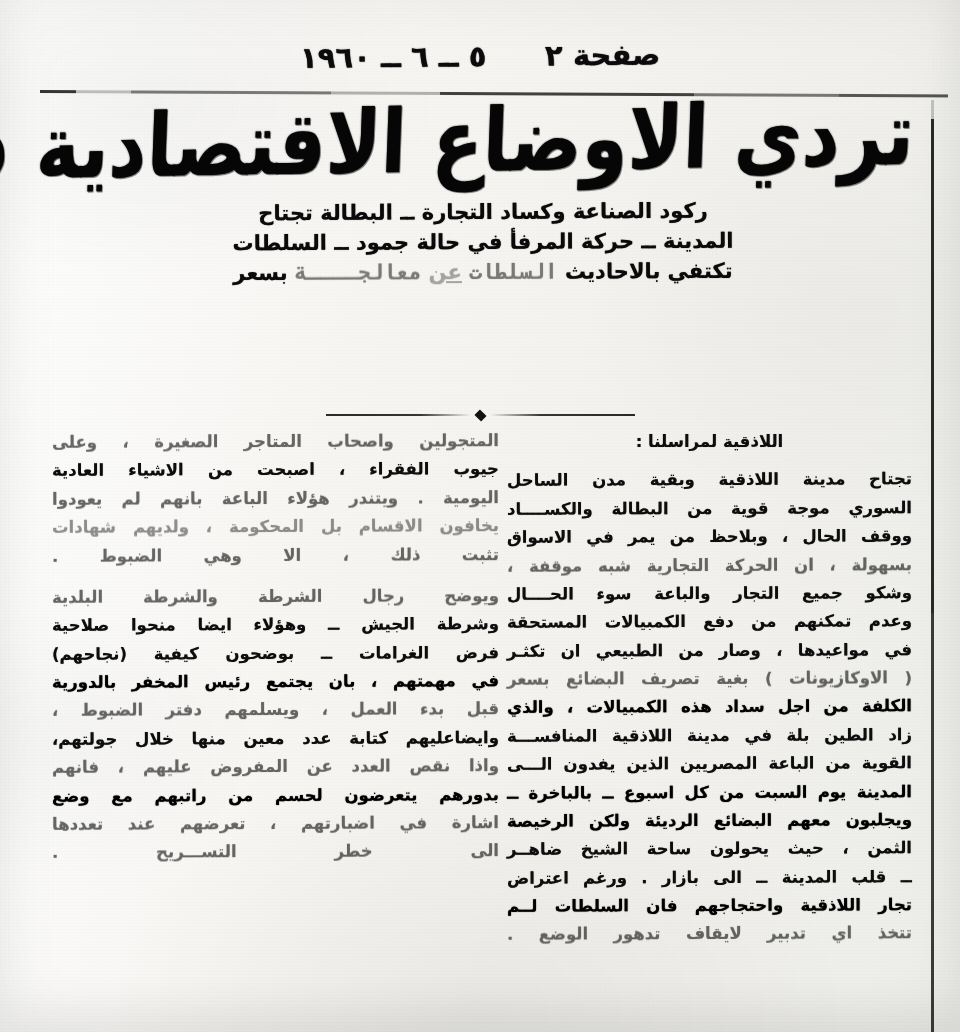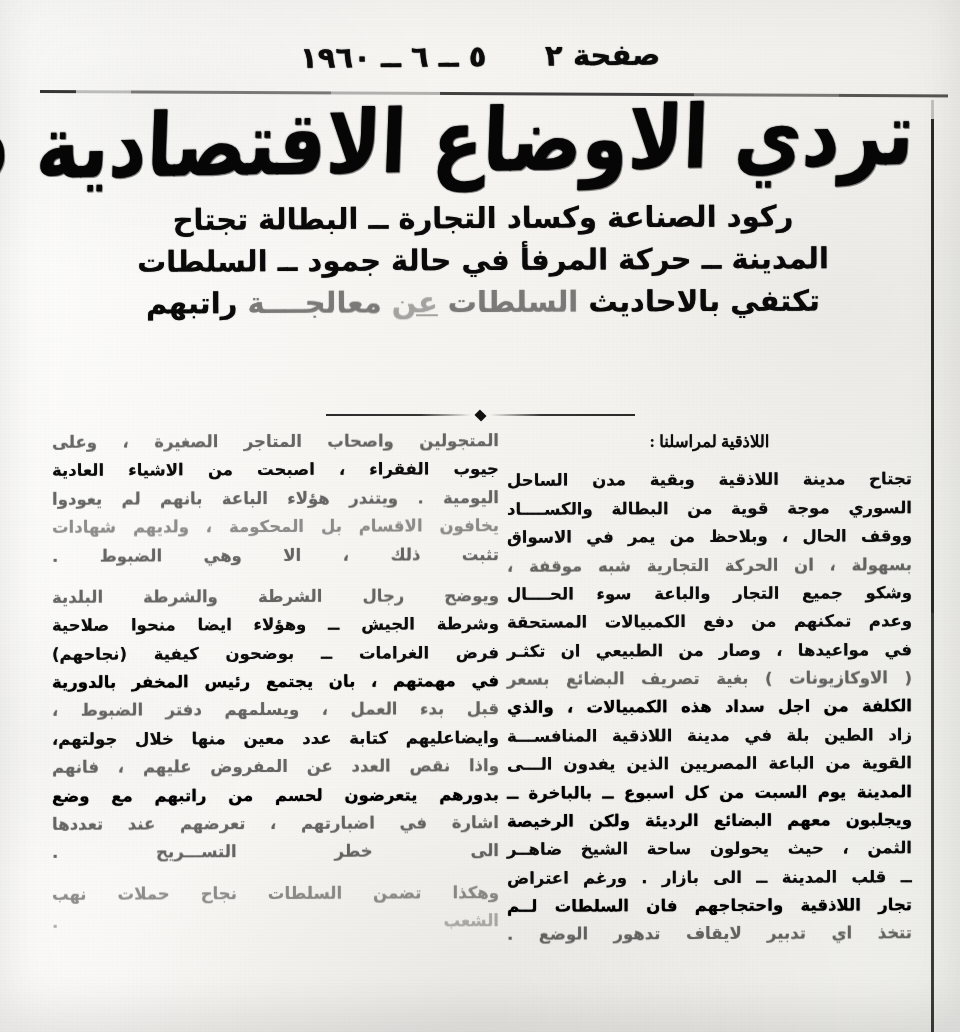--- a/index.html
+++ b/index.html
@@ -83,29 +83,29 @@
     color:#060606;text-align:center;letter-spacing:-1px;
     font-family:"DejaVu Sans","Liberation Sans",sans-serif;
     transform:rotate(-.9deg) skewX(-3deg) scaleY(1.18);
     transform-origin:center;
     text-shadow:0 0 1.5px rgba(0,0,0,.85), 1px 1px 0 rgba(0,0,0,.4);
     white-space:nowrap;
   }
   .subhead{
     margin-top:20px;
     text-align:center;color:#0a0a0a;font-weight:700;
-    font-size:29px;line-height:1.45;letter-spacing:.5px;
+    font-size:21px;line-height:1.45;letter-spacing:.5px;
     font-family:"DejaVu Sans","Liberation Sans",sans-serif;
     text-shadow:0 0 1px rgba(0,0,0,.7);
   }
   .subhead .ln{display:block;white-space:nowrap;}
   .subhead .ln.l1{transform:rotate(-.35deg);}
   .subhead .ln.l2{transform:rotate(-.3deg);}
   .subhead .ln.l3{transform:rotate(-.25deg);}
-  .fade-soft{opacity:.52;filter:blur(.35px);}
+  .fade-soft{opacity:.52;filter:blur(.35px);font-family:Liberation Mono, monospace;}
   .fade-softer{opacity:.34;filter:blur(.6px);text-decoration:underline;}
 
   
   .ornament{
     position:absolute;top:408px;left:0;right:0;height:14px;
     display:flex;align-items:center;justify-content:center;
   }
   .orn-line{
     width:145px;height:2px;
     background:linear-gradient(90deg,rgba(0,0,0,0),rgba(20,20,20,.85) 35%,rgba(20,20,20,.9));
@@ -128,21 +128,21 @@
     color:#0d0d0d;font-weight:600;
     text-align:justify;text-align-last:justify;
     font-family:"DejaVu Sans","Liberation Sans",sans-serif;
     text-shadow:0 0 .8px rgba(0,0,0,.55);
   }
   .col.right{padding-left:26px;padding-right:4px;}
   .col.left{padding-right:22px;padding-left:0;margin-right:-6px;}
   .col p{margin:0 0 13px 0;}
   .byline{
     font-weight:700;text-align:right;text-align-last:center;
-    margin-bottom:10px !important;letter-spacing:.4px;font-family:Liberation Serif, serif;
+    margin-bottom:10px !important;letter-spacing:.4px;
   }
   .col .ln{display:block;white-space:nowrap;}
   
   .col.left .ln{margin-right:-34px;}
   .b{font-weight:800;color:#000;text-shadow:0 0 1.1px rgba(0,0,0,.8);}
   .f1{opacity:.62;filter:blur(.3px);}
   .f2{opacity:.45;filter:blur(.5px);}
   .f3{opacity:.3;filter:blur(.7px);}
   .tilt{display:block;transform:rotate(-.22deg);}
 </style>
@@ -163,21 +163,21 @@
 
   <div class="headline-zone">
     <h1 class="headline">تردي الاوضاع الاقتصادية في اللاذقية</h1>
     <div class="subhead">
       <span class="ln l1">ركود الصناعة وكساد التجارة ــ البطالة تجتاح</span>
       <span class="ln l2">المدينة ــ حركة المرفأ في حالة جمود ــ السلطات</span>
       <span class="ln l3"><span>تكتفي بالاحاديث</span>
         <span class="fade-soft">السلطات</span>
         <span class="fade-softer">عن</span>
         <span class="fade-soft">معالجــــة</span>
-        <span>راتبهم</span></span>
+        <span>بسعر</span></span>
     </div>
   </div>
 
   <div class="ornament">
     <div class="orn-line"></div>
     <div class="orn-dia"></div>
     <div class="orn-line rev"></div>
   </div>
 
   <div class="columns">
@@ -218,22 +218,18 @@
         <span class="ln tilt">وشرطة الجيش ــ وهؤلاء ايضا منحوا صلاحية</span>
         <span class="ln tilt">فرض الغرامات ــ بوضحون كيفية (نجاحهم)</span>
         <span class="ln tilt b">في مهمتهم ، بان يجتمع رئيس المخفر بالدورية</span>
         <span class="ln tilt f1">قبل بدء العمل ، ويسلمهم دفتر الضبوط ،</span>
         <span class="ln tilt">وايضاعليهم كتابة عدد معين منها خلال جولتهم،</span>
         <span class="ln tilt f1">واذا نقص العدد عن المفروض عليهم ، فانهم</span>
         <span class="ln tilt b">بدورهم يتعرضون لحسم من راتبهم مع وضع</span>
         <span class="ln tilt f1">اشارة في اضبارتهم ، تعرضهم عند تعددها</span>
         <span class="ln tilt f1">الى خطر التســـريح .</span>
       </p>
-      <p>
-        <span class="ln tilt f2">وهكذا تضمن السلطات نجاح حملات نهب</span>
-        <span class="ln tilt f3">الشعب .</span>
-      </p>
     </div>
 
   </div>
 </div>
 
 <div id="vignette"></div>
 
 </body></html>

